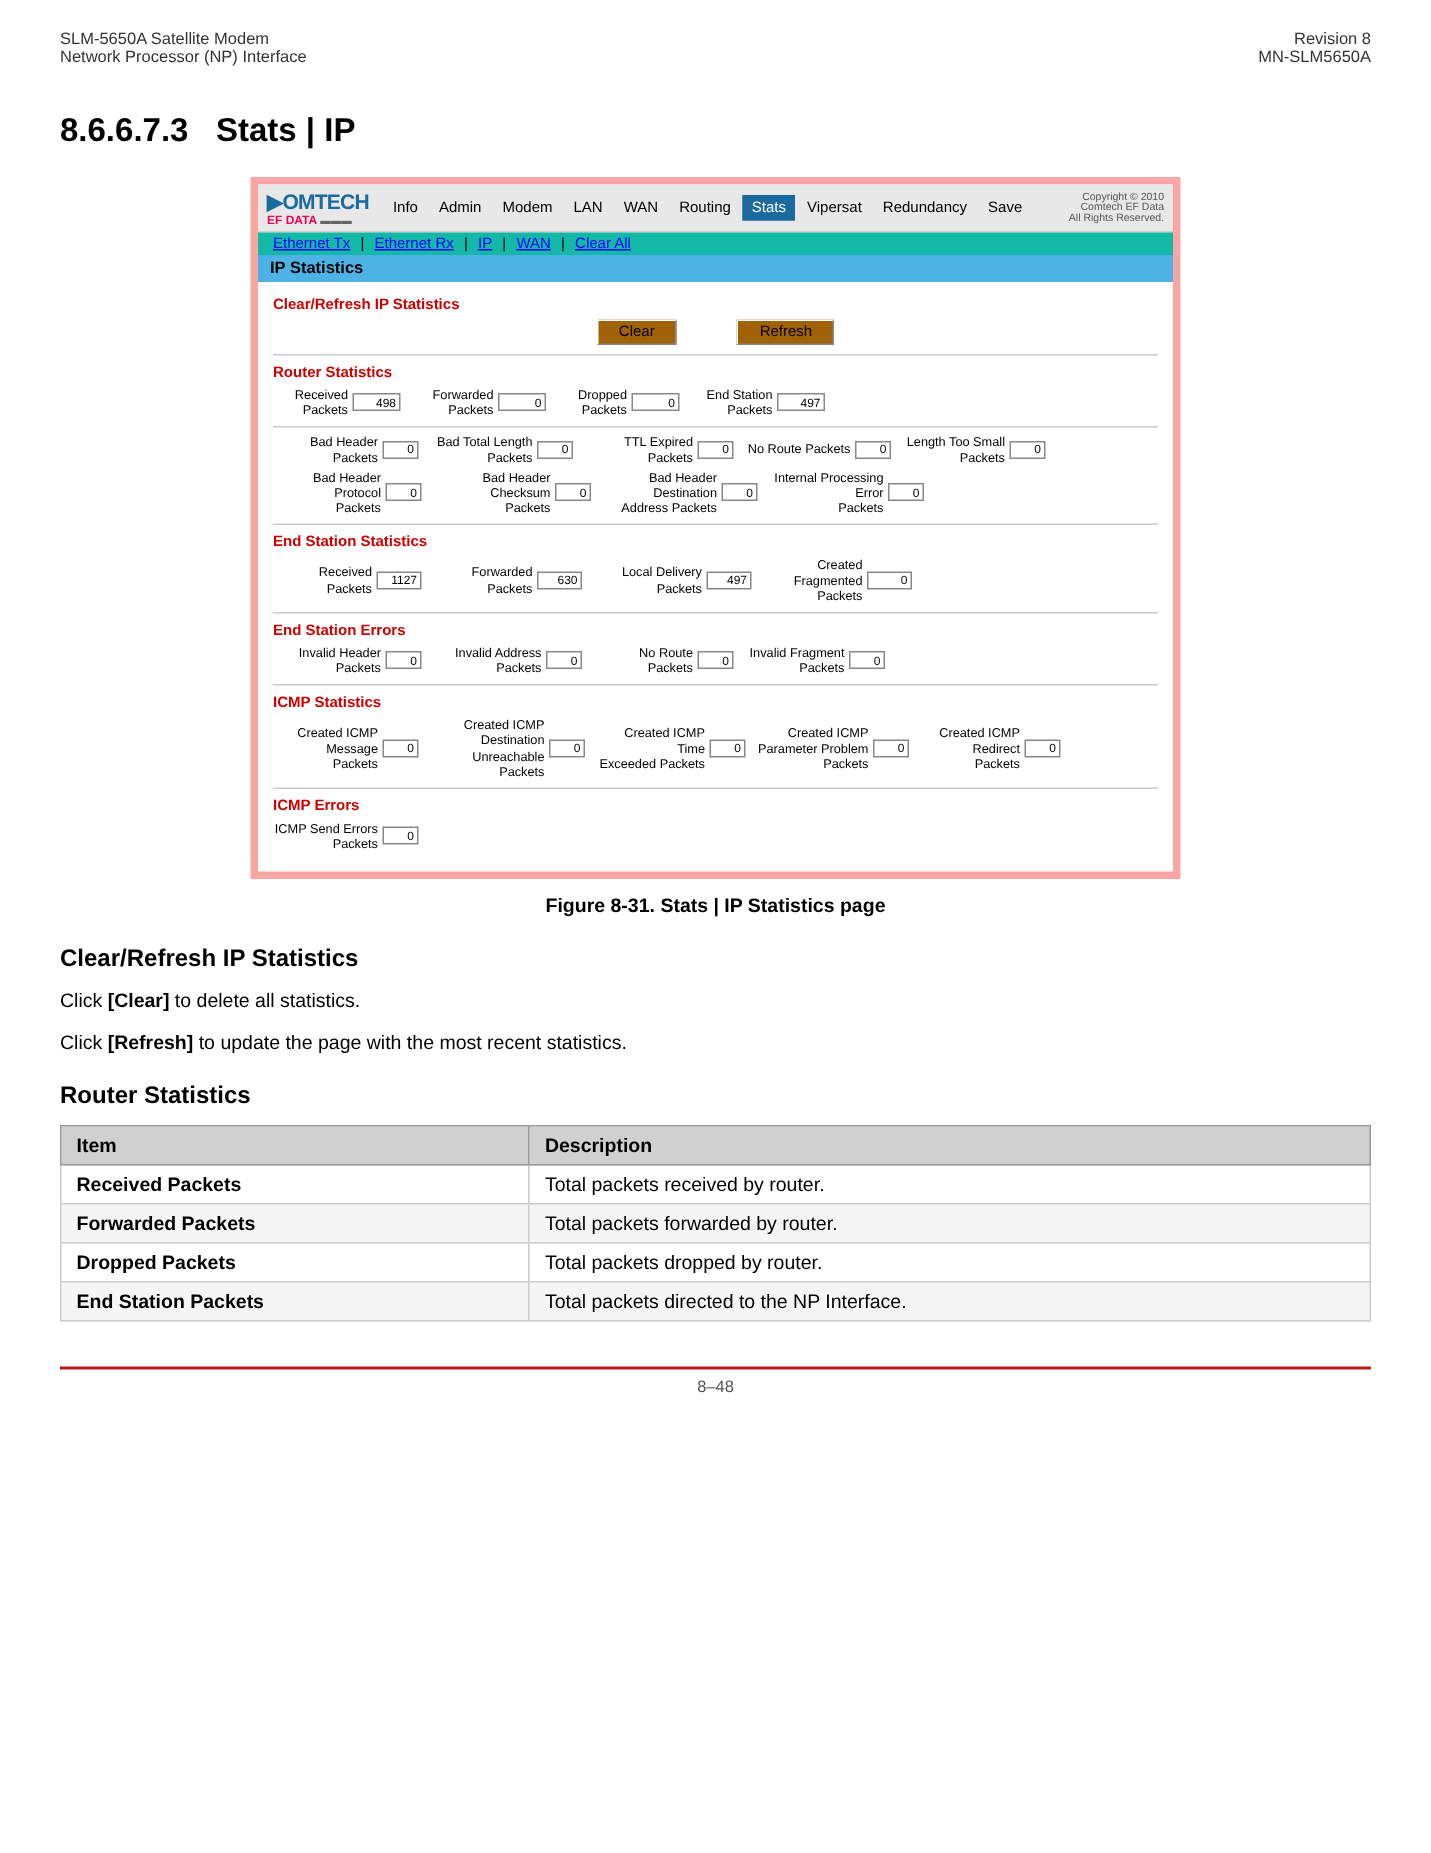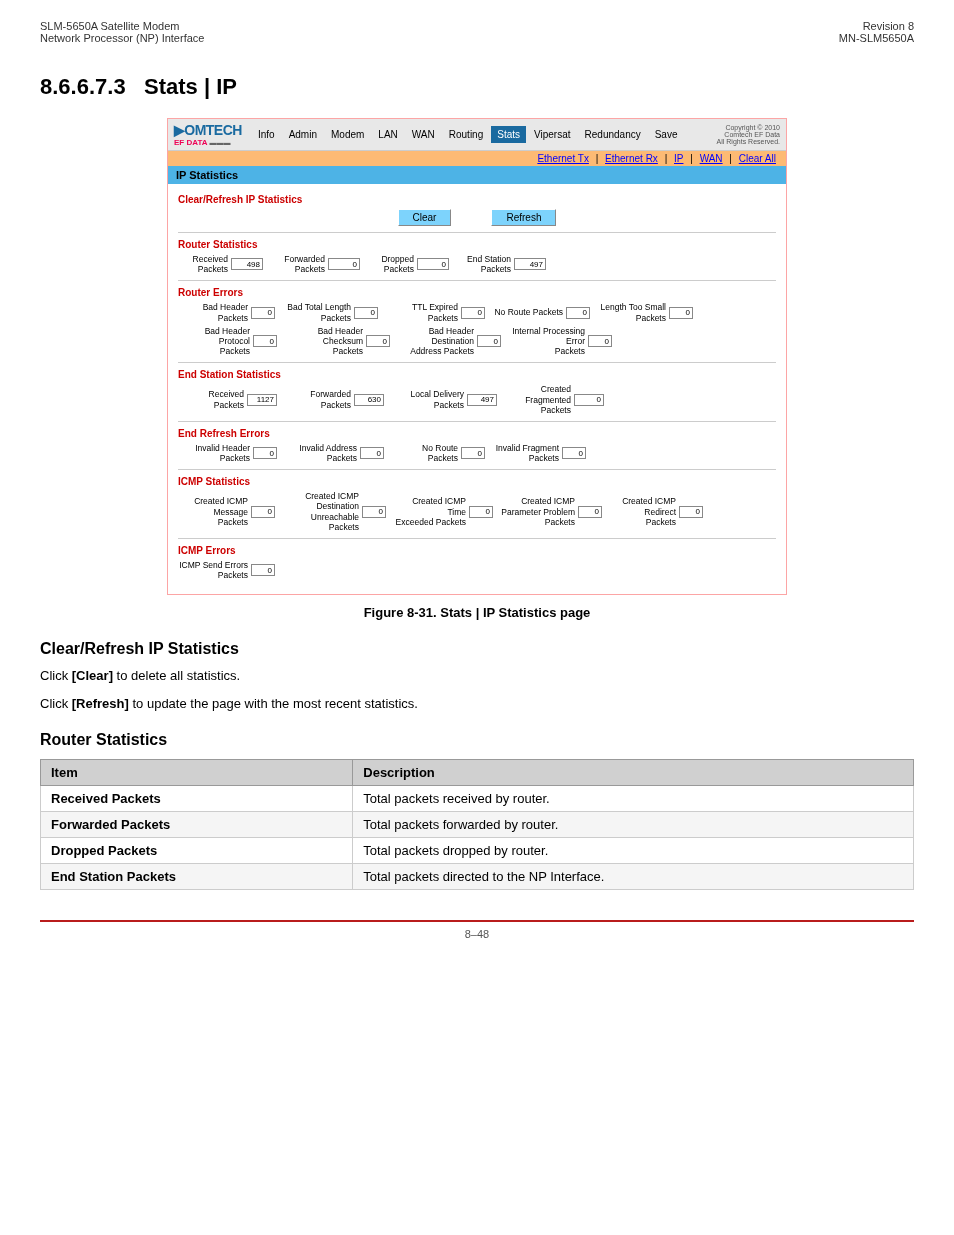--- a/index.html
+++ b/index.html
@@ -25,21 +25,21 @@
     
     .section-heading {
       font-size: 22px;
       font-weight: bold;
       margin-bottom: 18px;
       color: #000;
     }
 
     
     .screenshot {
-      border: 1px solid #fca5a5;
+      border: 5px solid #fca5a5;
       width: 620px;
       margin: 0 auto 10px auto;
       background: #fff;
     }
 
     
     .nav-bar {
       background: #e8e8e8;
       border-bottom: 1px solid #ccc;
       display: flex;
@@ -83,24 +83,24 @@
     }
     .nav-right {
       margin-left: auto;
       font-size: 8px;
       color: #555;
       text-align: right;
     }
 
     
     .sub-nav {
-      background: #fdba74;
+      background: #14b8a6;
       padding: 2px 6px;
       font-size: 10px;
-      text-align: right;
+      text-align: left;
     }
     .sub-nav a {
       color: #00f;
       text-decoration: underline;
       margin: 0 4px;
       font-size: 10px;
     }
 
     
     .page-title-bar {
@@ -120,21 +120,21 @@
       margin-top: 6px;
     }
 
     .btn-row {
       display: flex;
       gap: 40px;
       margin-bottom: 6px;
       justify-content: center;
     }
     .small-btn {
-      background: #7dd3fc;
+      background: #a16207;
       border: 1px solid #888;
       border-top-color: #fff;
       border-left-color: #fff;
       padding: 2px 14px;
       font-size: 10px;
       cursor: pointer;
     }
 
     
     .stats-section {
@@ -315,21 +315,20 @@
         <div class="stat-row">
           <span class="lbl" style="width:52px;">End Station<br>Packets</span>
           <input class="val stat-input" value="497" readonly="" style="width: 32px;">
         </div>
       </div>
     </div>
 
     <div class="divider-line"></div>
 
     <div class="stats-section">
-      <div class="section-label">Router Errors</div>
       <div style="display:flex; flex-wrap:wrap; gap:3px 8px; font-size:8.5px;">
         <div class="stat-row">
           <span class="lbl" style="width:70px;">Bad Header Packets</span>
           <input class="val stat-input" value="0" readonly="" style="width: 24px;">
         </div>
         <div class="stat-row">
           <span class="lbl" style="width:68px;">Bad Total Length<br>Packets</span>
           <input class="val stat-input" value="0" readonly="" style="width: 24px;">
         </div>
         <div class="stat-row">
@@ -383,21 +382,21 @@
         <div class="stat-row">
           <span class="lbl" style="width:66px;">Created Fragmented<br>Packets</span>
           <input class="val stat-input" value="0" readonly="" style="width: 30px;">
         </div>
       </div>
     </div>
 
     <div class="divider-line"></div>
 
     <div class="stats-section">
-      <div class="section-label">End Refresh Errors</div>
+      <div class="section-label">End Station Errors</div>
       <div style="display:flex; flex-wrap:wrap; gap:3px 8px; font-size:8.5px;">
         <div class="stat-row">
           <span class="lbl" style="width:72px;">Invalid Header Packets</span>
           <input class="val stat-input" value="0" readonly="" style="width: 24px;">
         </div>
         <div class="stat-row">
           <span class="lbl" style="width:72px;">Invalid Address Packets</span>
           <input class="val stat-input" value="0" readonly="" style="width: 24px;">
         </div>
         <div class="stat-row">

